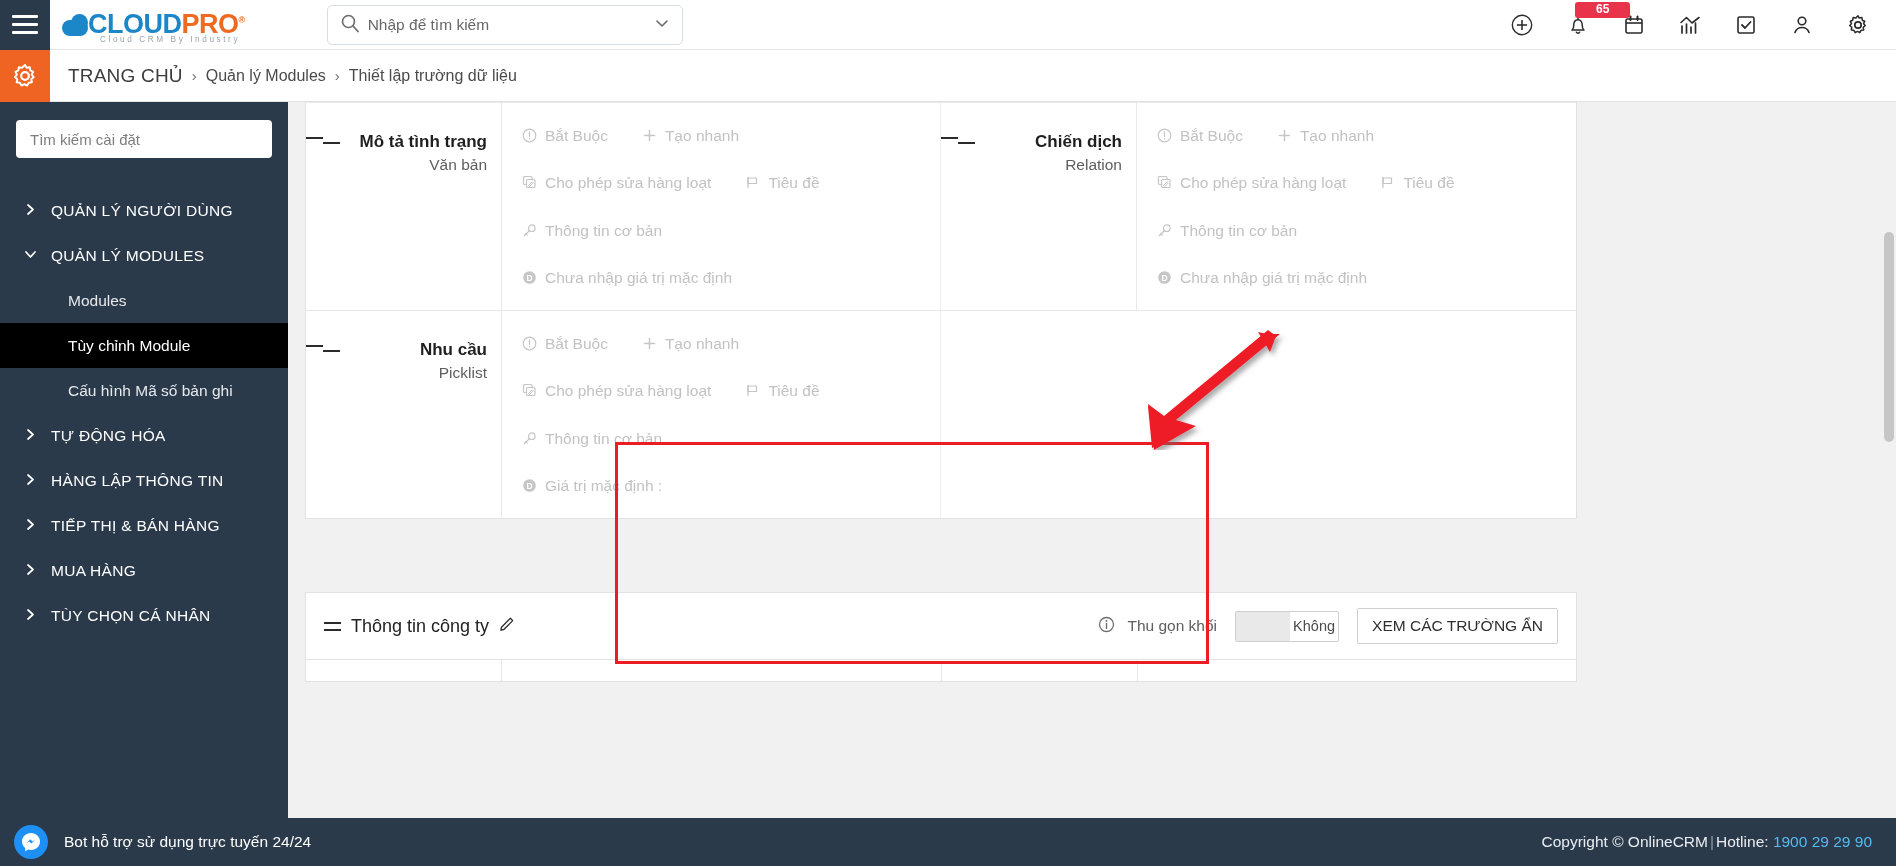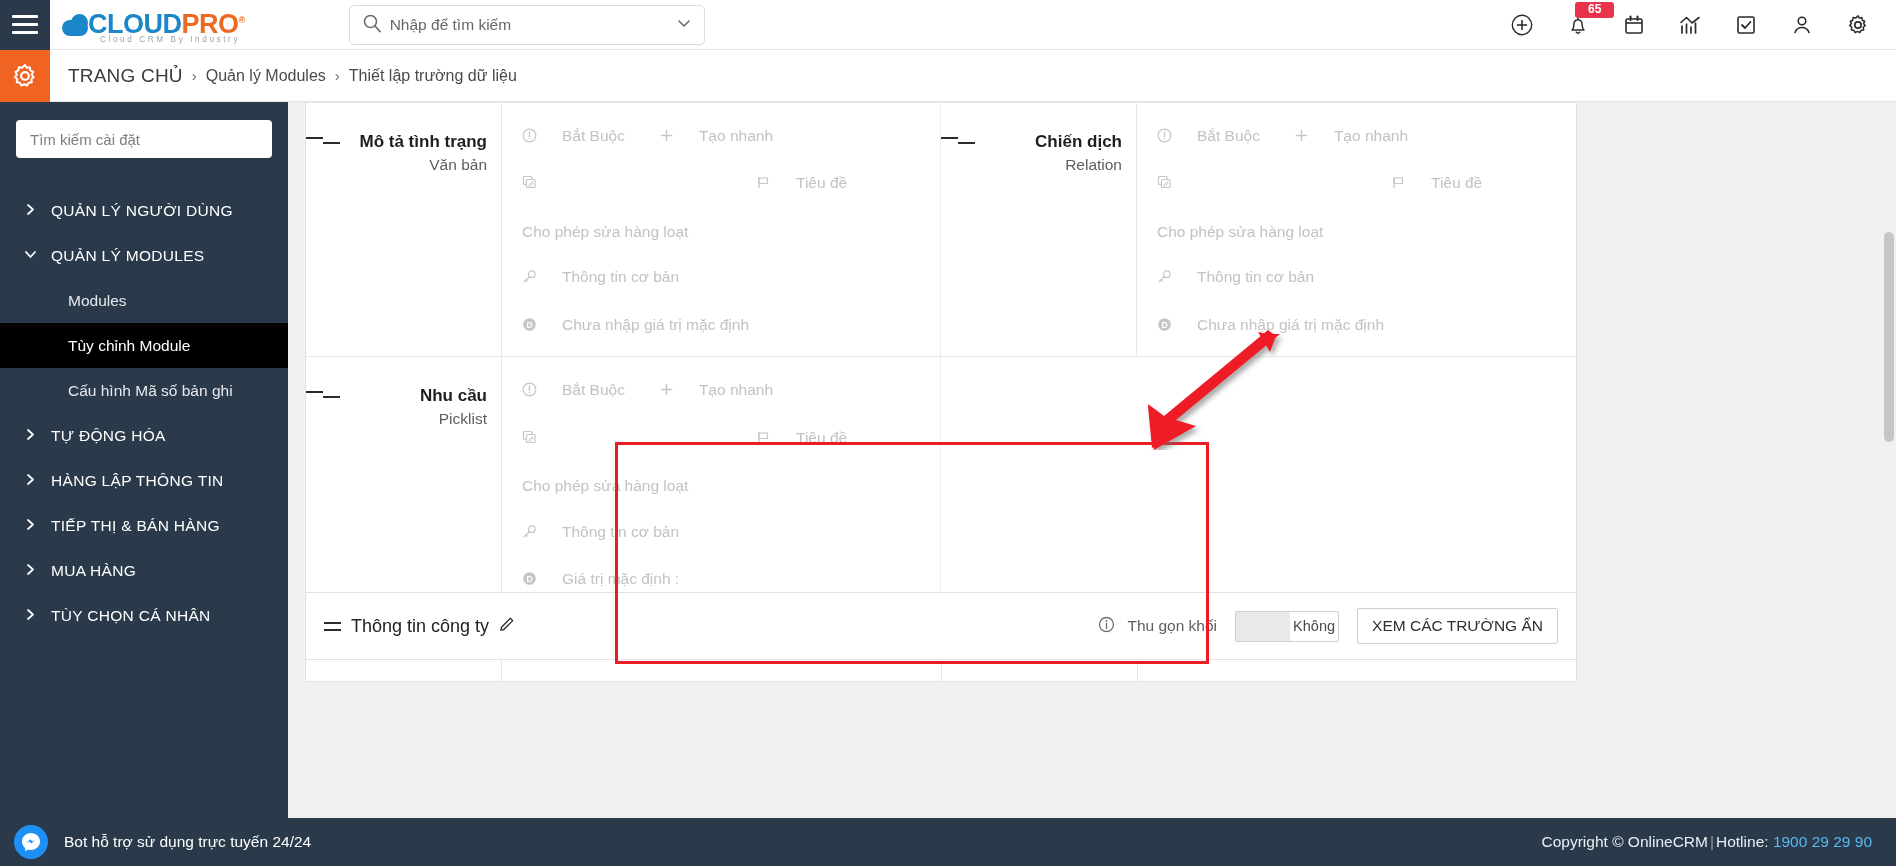--- a/index.html
+++ b/index.html
@@ -38,37 +38,37 @@
   .logo-text { font-size: 27px; font-weight: 700; letter-spacing: -0.5px; line-height: 1; margin-left: -10px;}
   .logo-text .c1 { color: #1b87c9; }
   .logo-text .c2 { color: #ec6a21; }
   .logo-reg { font-size: 9px; color: #ec6a21; vertical-align: super; }
   .logo-tag {
     position: absolute; left: 38px; bottom: 6px; font-size: 8.2px; letter-spacing: 2.6px;
     color: #9aa4ab;
   }
 
   .searchbox {
-    margin-left: 104px; width: 356px; height: 40px;
+    margin-left: 82px; width: 356px; height: 40px;
     border: 1px solid #d8dde2; border-radius: 5px; background: #fff;
     display: flex; align-items: center; padding: 0 12px; cursor: text;
   }
   .searchbox .mag { flex: 0 0 20px; }
   .search-input {
     border: none; outline: none; flex: 1; font-size: 15.5px; color: #3b3b3b;
     font-family: "Liberation Sans", sans-serif; margin-left: 8px; background: transparent;
   }
   .search-input::placeholder { color: #676767; }
   .chev-down { flex: 0 0 16px; margin-left: 6px; }
 
   .top-icons { margin-left: auto; display: flex; align-items: center; gap: 32px; padding-right: 26px; }
   .tic { position: relative; width: 24px; height: 24px; cursor: pointer; display: flex; align-items: center; justify-content: center; }
   .badge {
     position: absolute; top: -11px; left: 9px; background: #e8334a; color: #fff;
-    font-size: 12px; font-weight: 700; border-radius: 3px; padding: 1px 13px 2px; line-height: 1.1;
+    font-size: 12px; font-weight: 700; border-radius: 3px; padding: 1px 21px 2px; line-height: 1.1;
   }
 
   
   .crumbbar {
     position: absolute; top: 50px; left: 0; width: 1896px; height: 52px;
     background: #ffffff; border-bottom: 1px solid #e3e3e3; display: flex; align-items: center;
   }
   .crumb-gear {
     width: 50px; height: 52px; background: #f06423; flex: 0 0 50px;
     display: flex; align-items: center; justify-content: center; cursor: pointer;
@@ -128,21 +128,21 @@
   }
   .drag-handle .bar { width: 18px; height: 2px; background: #2b2b2b; display: block; }
   .drag-handle .bar + .bar { margin-top: 5px; }
   .card-titles { flex: 1; text-align: right; padding-right: 14px; }
   .field-name { font-size: 17px; font-weight: 700; color: #1f1f1f; line-height: 1.3; }
   .field-type { font-size: 15.5px; color: #5e5e5e; margin-top: 3px; }
 
   .card-right { flex: 1; padding: 22px 14px 18px 20px; }
   .opt-line { display: flex; align-items: flex-start; color: #c2c2c2; font-size: 15.5px; }
   .opt-line + .opt-line { margin-top: 23px; }
-  .opt { display: flex; align-items: flex-start; gap: 24px; color: #c2c2c2; font-size: 15.5px; line-height: 1.45; }
+  .opt { display: flex; align-items: flex-start; gap: 7px; color: #c2c2c2; font-size: 15.5px; line-height: 1.45; }
   .opt.w-wrap { max-width: 200px; flex-wrap: wrap; }
   .opt .glyph { flex: 0 0 16px; margin-top: 2px; }
   .opt-spacer { width: 34px; flex: 0 0 34px; }
 
   
   .highlight-box {
     position: absolute; left: 327px; top: 340px; width: 594px; height: 222px;
     border: 3px solid #ec1c24; pointer-events: none; z-index: 7;
   }
 

